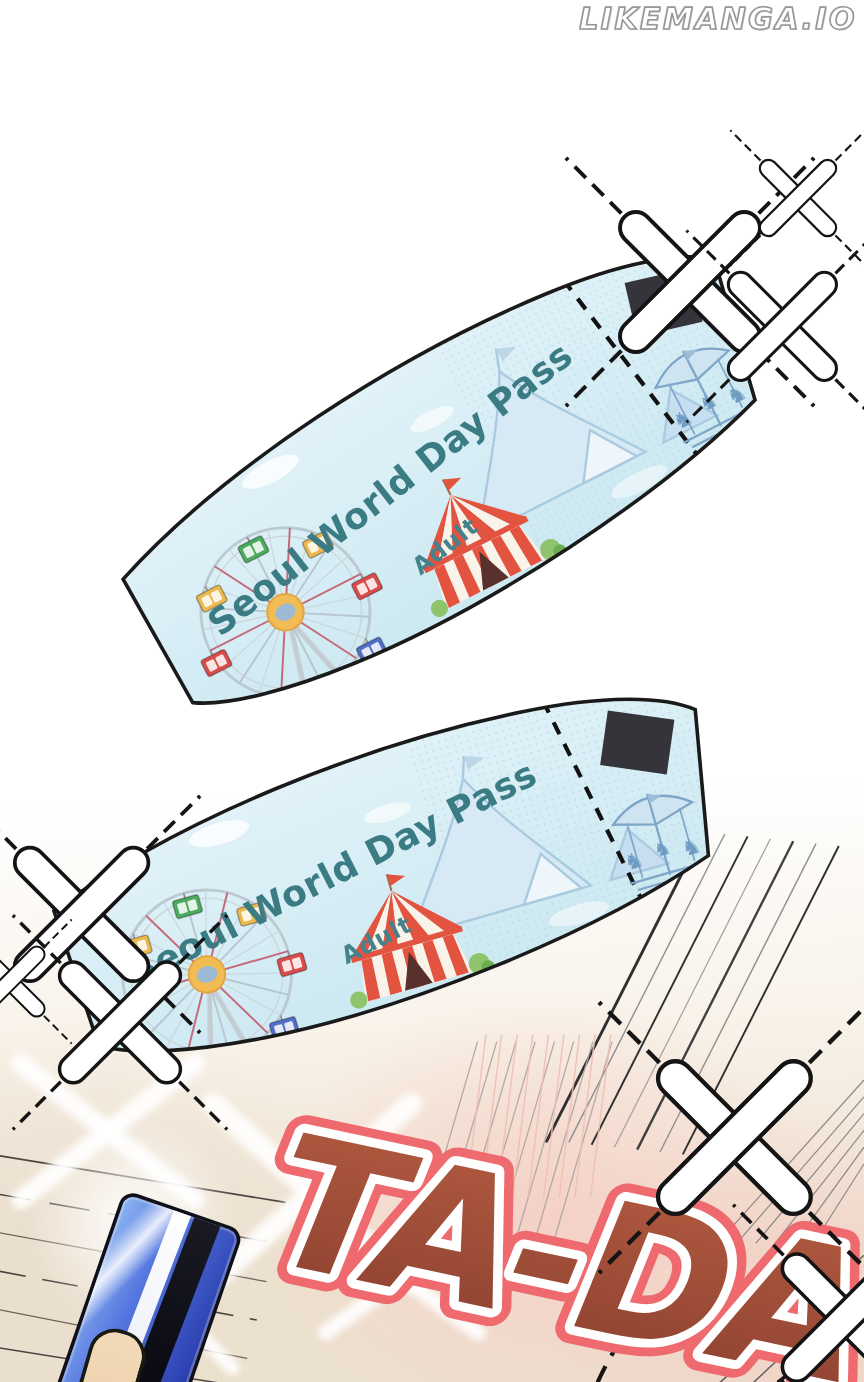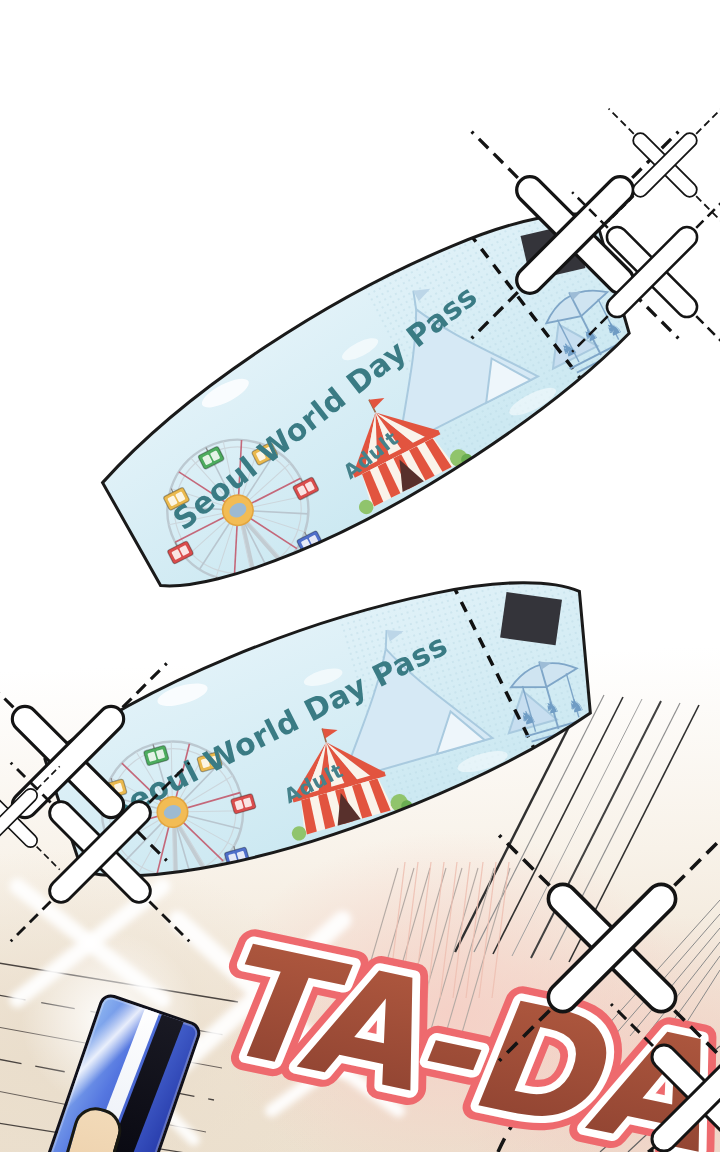--- a/index.html
+++ b/index.html
@@ -297,14 +297,15 @@
     </g>
   </svg>
 
   <div class="card">
     <div class="stripe-white"></div>
     <div class="stripe-black"></div>
     <div class="shine"></div>
     <div class="finger"></div>
   </div>
 
+  <div class="watermark">LIKEMANGA.IO</div>
 
 </div>
 
 </body></html>

